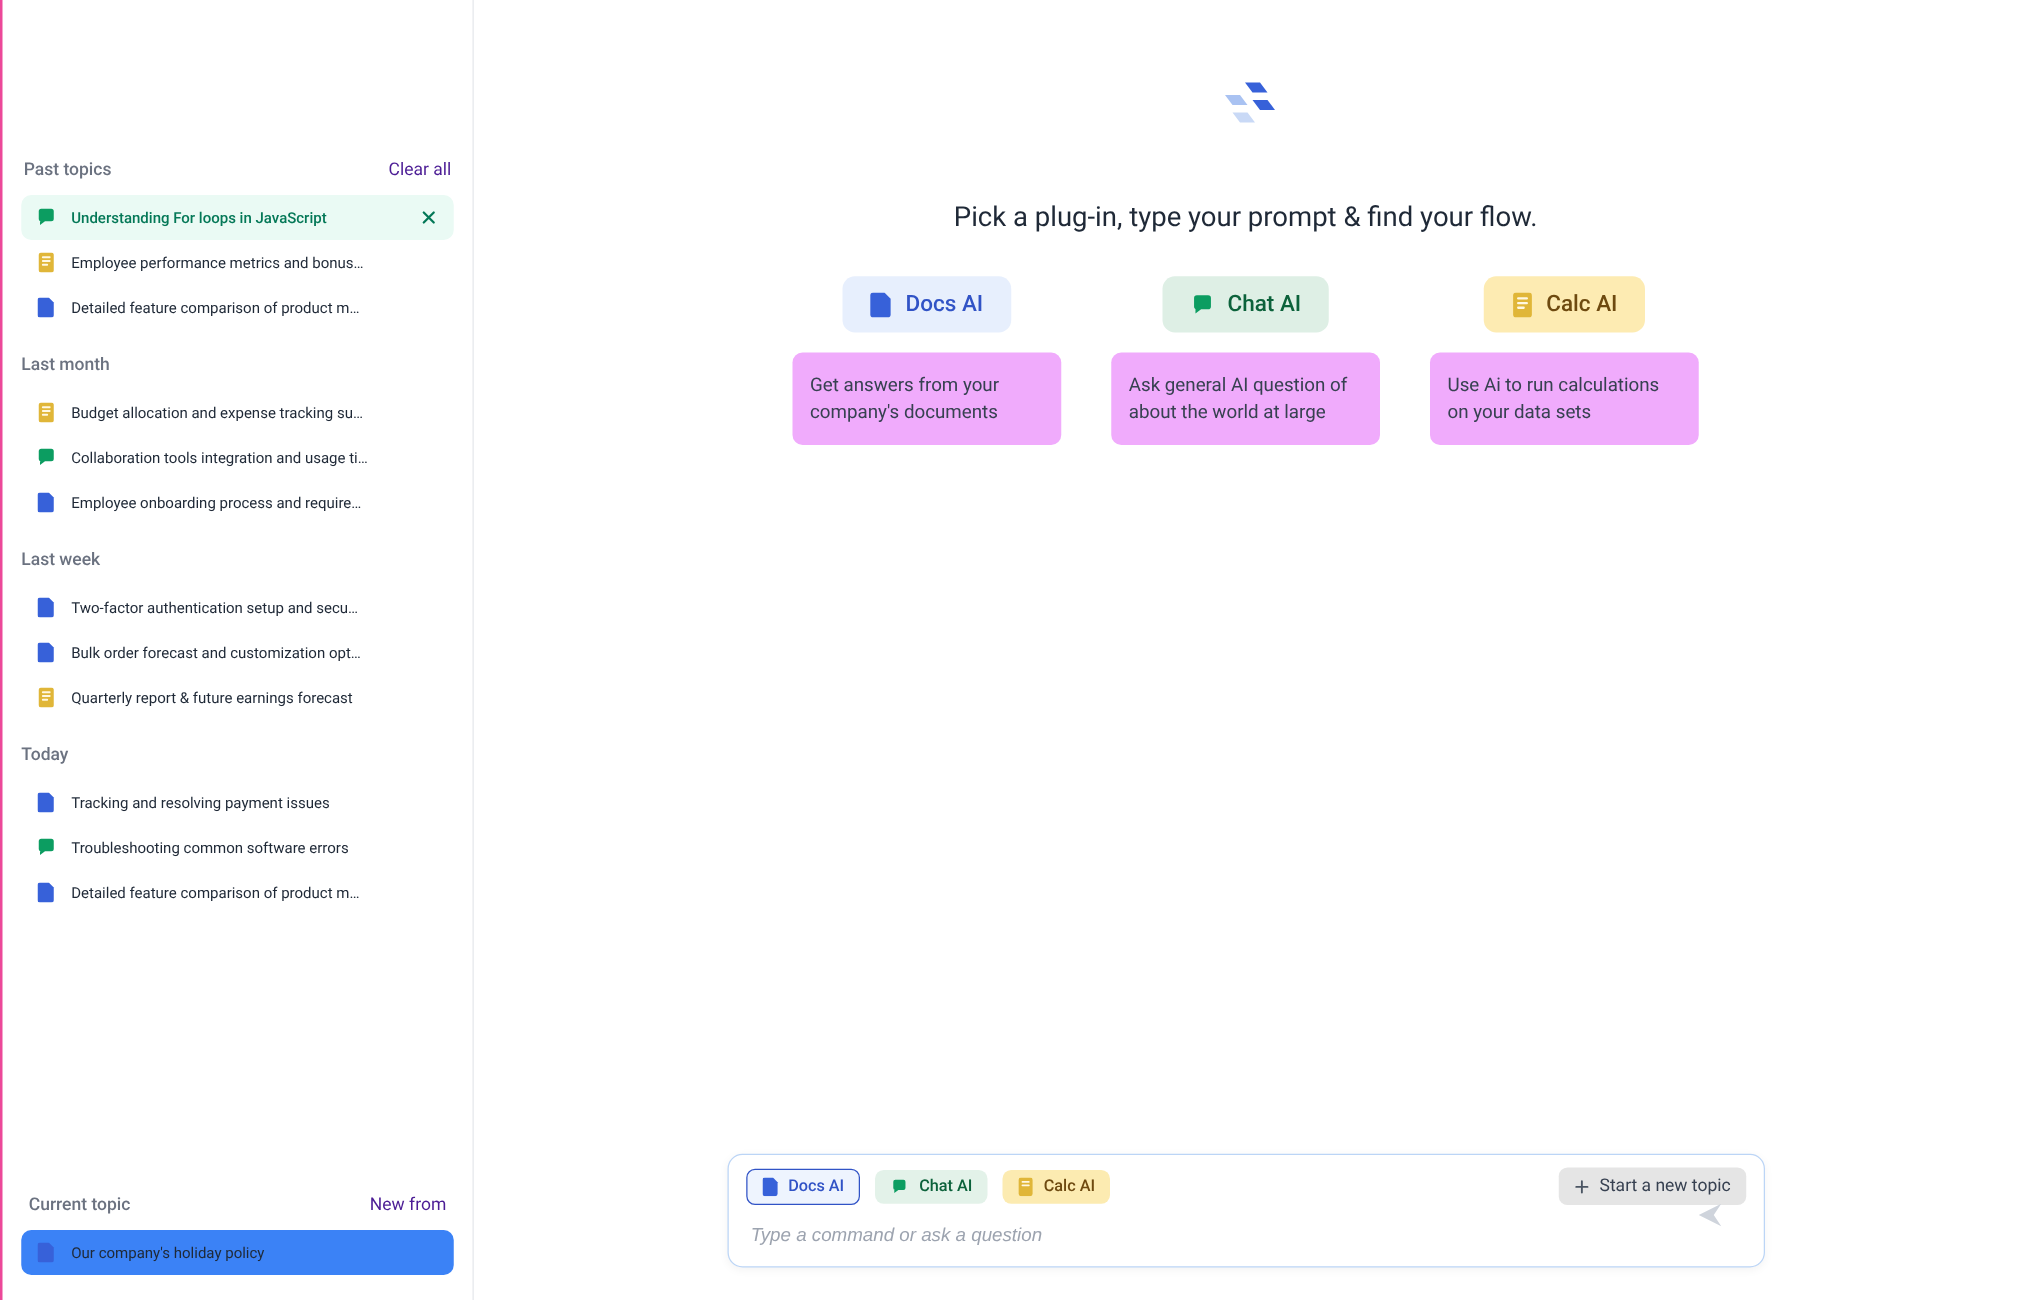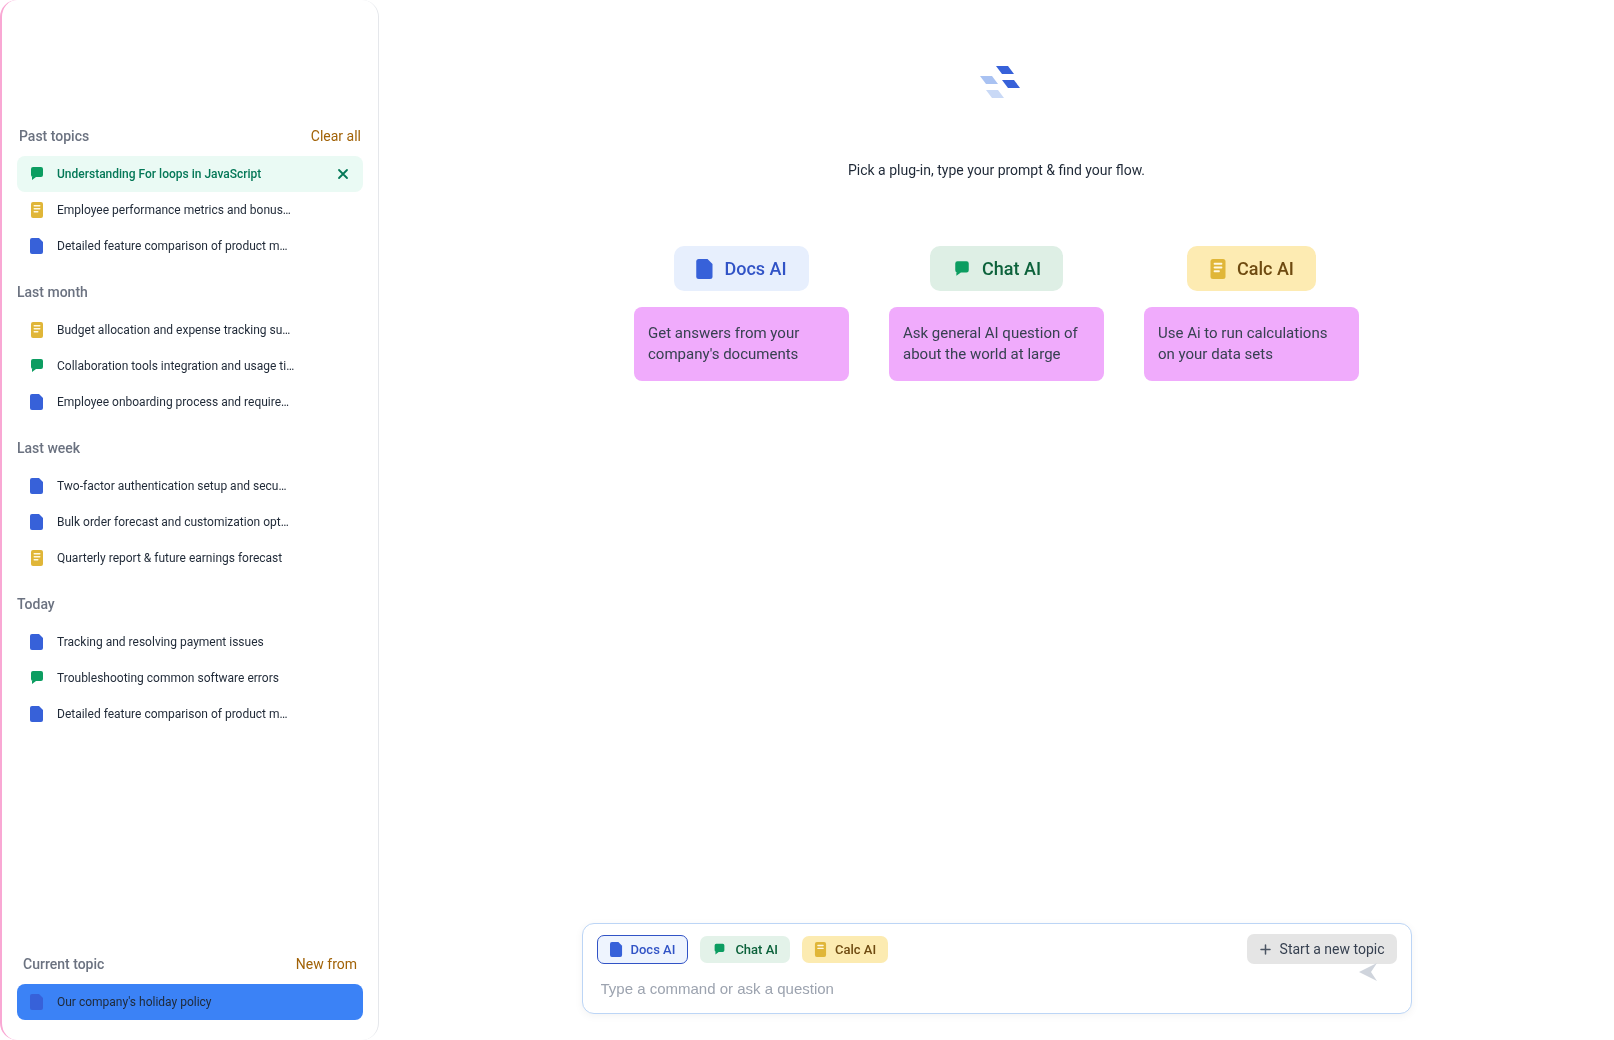--- a/index.html
+++ b/index.html
@@ -12,46 +12,45 @@
       background: #fff;
       width: 1614px;
       height: 1040px;
       display: flex;
       overflow: hidden;
     }
     .sidebar {
       width: 379px;
       height: 100%;
       border-right: 1px solid #e5e7eb;
-      border-left: 2px solid #f9a8d4;
+      border-left: 2px solid #ec4899;
       display: flex;
       flex-direction: column;
       padding: 0 15px;
       overflow-y: auto;
-      border-radius: 17px;
     }
     .section-header {
       display: flex;
       justify-content: space-between;
       align-items: center;
       margin-top: 128px;
       margin-bottom: 12px;
       padding: 0 2px;
     }
     .section-header.first {
       margin-top: 128px;
     }
     .section-label {
       font-size: 14px;
       color: #6b7280;
       font-weight: 500;
     }
     .section-action {
       font-size: 14px;
-      color: #a16207;
+      color: #4c1d95;
       cursor: pointer;
     }
     .group-label {
       font-size: 14px;
       color: #6b7280;
       font-weight: 500;
       margin: 20px 0 12px 0;
     }
     .topic-item {
       display: flex;
@@ -115,23 +114,23 @@
       align-items: center;
       padding-top: 62px;
       position: relative;
     }
     .logo {
       width: 70px;
       height: 50px;
       margin-bottom: 50px;
     }
     .tagline {
-      font-size: 14px;
+      font-size: 22px;
       color: #1f2937;
-      margin-bottom: 68px;
+      margin-bottom: 34px;
     }
     .plugin-cards {
       display: flex;
       gap: 40px;
     }
     .plugin-card {
       width: 215px;
       display: flex;
       flex-direction: column;
       align-items: center;
@@ -221,20 +220,21 @@
       color: #374151;
       cursor: pointer;
     }
     .command-input {
       width: 100%;
       border: none;
       outline: none;
       font-size: 15px;
       color: #374151;
       padding: 6px 4px;
+      font-style: italic;
     }
     .command-input::placeholder {
       color: #9ca3af;
     }
     .send-btn {
       position: absolute;
       right: 18px;
       bottom: 16px;
       cursor: pointer;
     }

